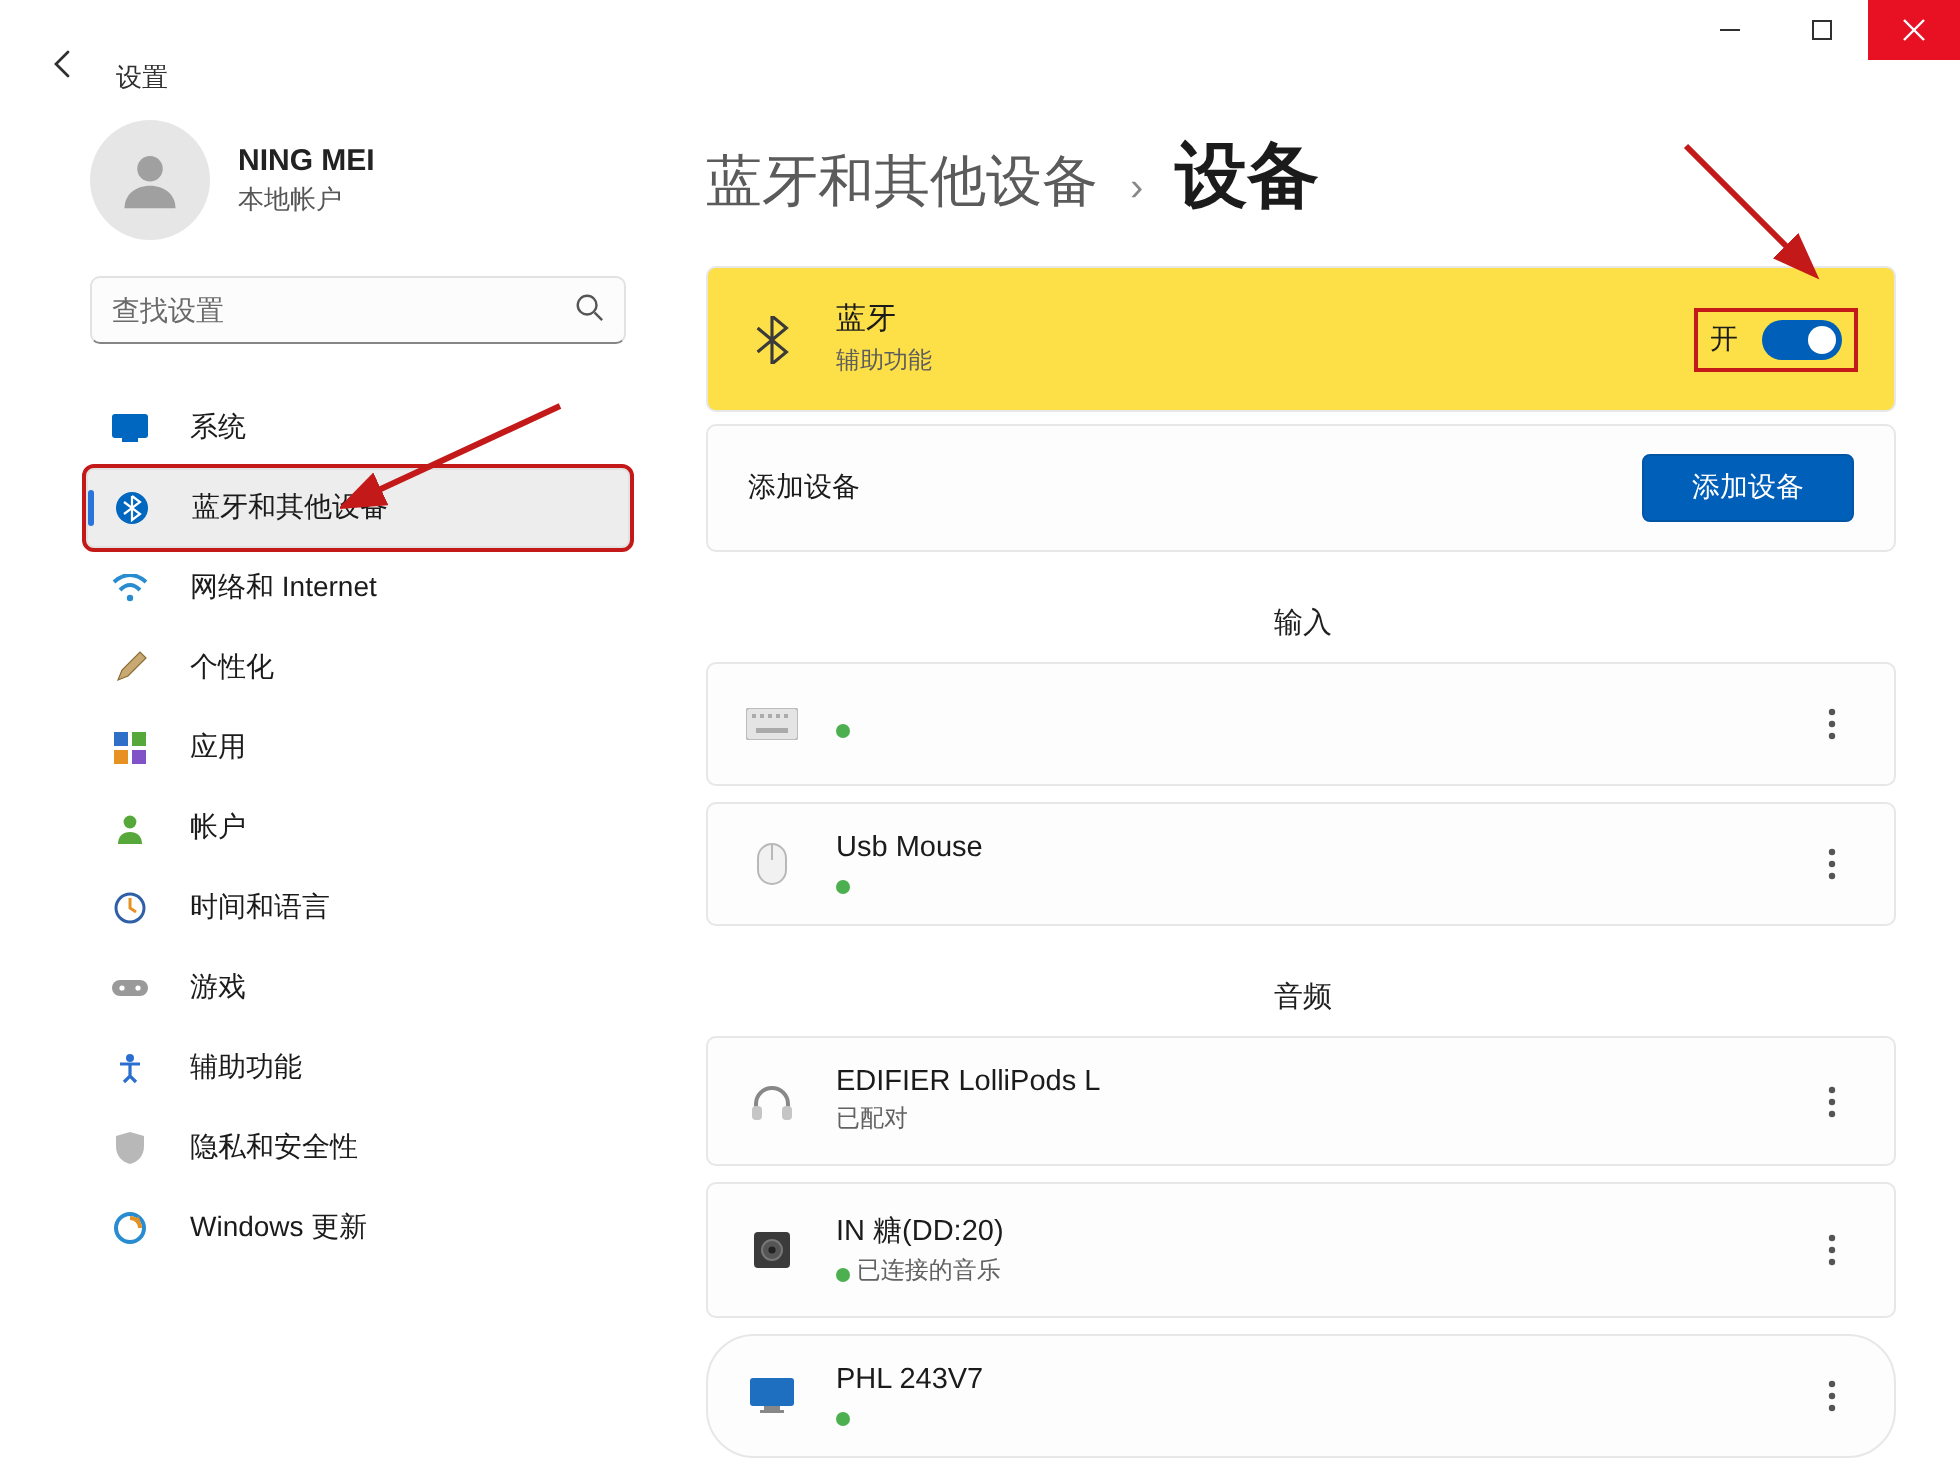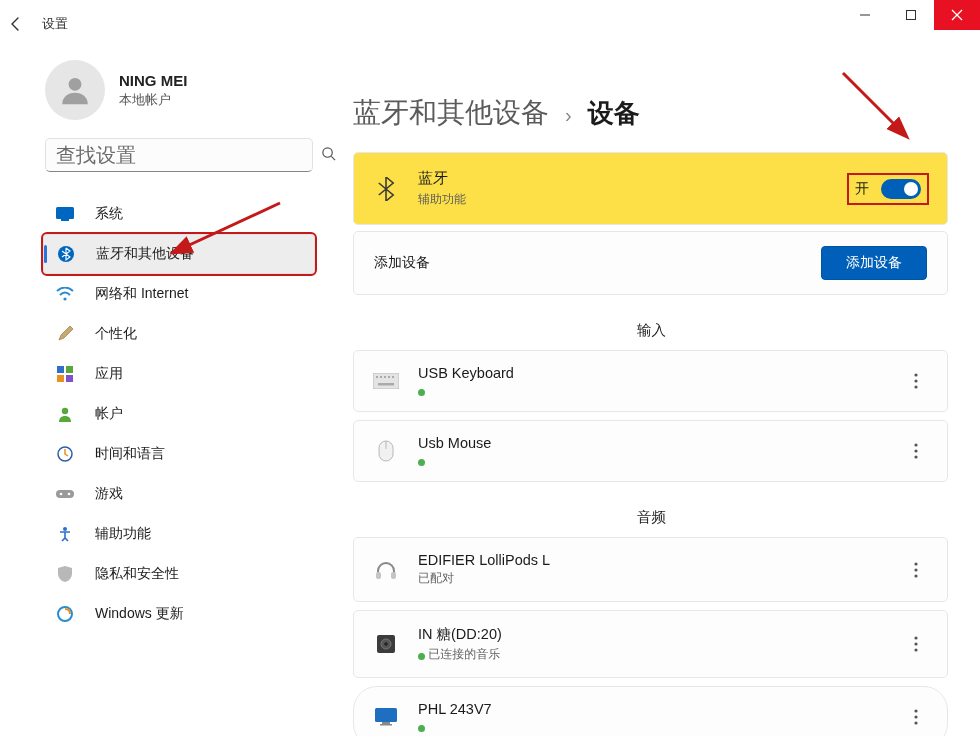--- a/index.html
+++ b/index.html
@@ -10,21 +10,22 @@
     height: 736px;
     position: relative;
     overflow: hidden;
     font-size: 14px;
     color: #1b1b1b;
   }
   
   .titlebar {
     height: 48px;
     display: flex;
-    align-items: center;
+    align-items: flex-end;
+    padding-left: 16px;
   }
   .titlebar .back-btn {
     width: 32px; height: 32px;
     display: flex; align-items: center; justify-content: center;
     border-radius: 4px;
     margin-right: 10px;
   }
   .window-title { font-size: 13px; color: #303030; }
   .win-controls {
     position: absolute; top: 0; right: 0;
@@ -65,21 +66,21 @@
     background: #fcfcfc;
     border: 1px solid #e2e2e2;
     border-bottom: 1.5px solid #858585;
     border-radius: 5px;
     padding: 0 10px;
     height: 34px;
     margin: 0 4px 22px 4px;
   }
   .search-wrap input {
     border: none; background: transparent; flex: 1;
-    outline: none; font-size: 20px; color: #ef4444;
+    outline: none; font-size: 14px; color: #ef4444;
   }
   .search-wrap input::placeholder { color: #6a6a6a; }
 
   
   .nav-item {
     display: flex; align-items: center;
     height: 40px;
     padding: 0 0 0 12px;
     border-radius: 4px;
     margin: 0 2px;
@@ -105,21 +106,21 @@
   }
   .nav-item.active-hl {
     outline: 2px solid #c31919;
     outline-offset: 0;
   }
 
   
   .breadcrumb { display: flex; align-items: baseline; margin: 6px 0 20px 0; }
   .bc-parent { font-size: 28px; color: #5b5b5b; font-weight: 400; }
   .bc-sep { font-size: 20px; color: #888; margin: 0 16px; }
-  .bc-current { font-size: 26px; font-weight: 600; color: #1b1b1b; margin-top: 32px; }
+  .bc-current { font-size: 36px; font-weight: 600; color: #1b1b1b; }
 
   
   .card {
     border: 1px solid #e7e7e7;
     border-radius: 5px;
     background: #fdfdfd;
     margin-bottom: 8px;
     padding: 14px 20px 14px 18px;
     display: flex; align-items: center;
   }
@@ -400,21 +401,20 @@
             <rect x="0" y="0" width="26" height="16" rx="2" fill="#e4e4e4" stroke="#bcbcbc"></rect>
             <rect x="3" y="3" width="2" height="2" fill="#aaa"></rect>
             <rect x="7" y="3" width="2" height="2" fill="#aaa"></rect>
             <rect x="11" y="3" width="2" height="2" fill="#aaa"></rect>
             <rect x="15" y="3" width="2" height="2" fill="#aaa"></rect>
             <rect x="19" y="3" width="2" height="2" fill="#aaa"></rect>
             <rect x="5" y="10" width="16" height="2.5" fill="#aaa"></rect>
           </svg>
       </span>
       <div class="card-body">
-        <div class="card-title">USB Keyboard</div>
         <div class="status-line"><span class="status-dot"></span></div>
       </div>
       <div class="more-btn">
         <svg width="4" height="16" viewBox="0 0 4 16">
             <circle cx="2" cy="2" r="1.6" fill="#555"></circle>
             <circle cx="2" cy="8" r="1.6" fill="#555"></circle>
             <circle cx="2" cy="14" r="1.6" fill="#555"></circle>
           </svg>
       </div>
     </div>

